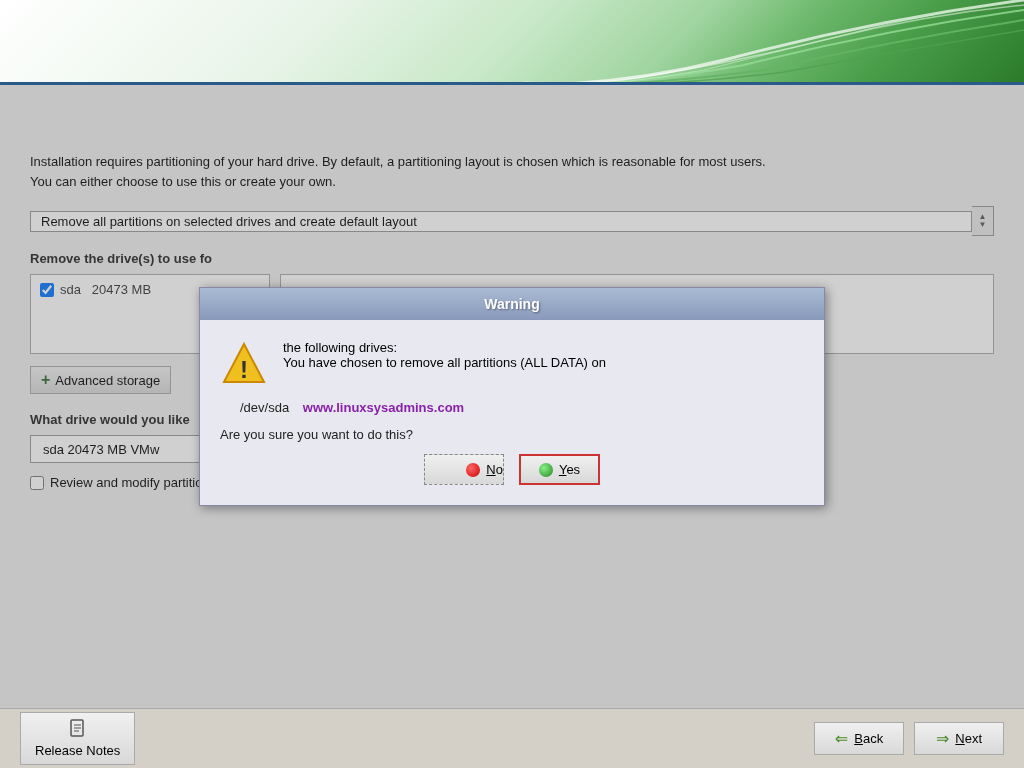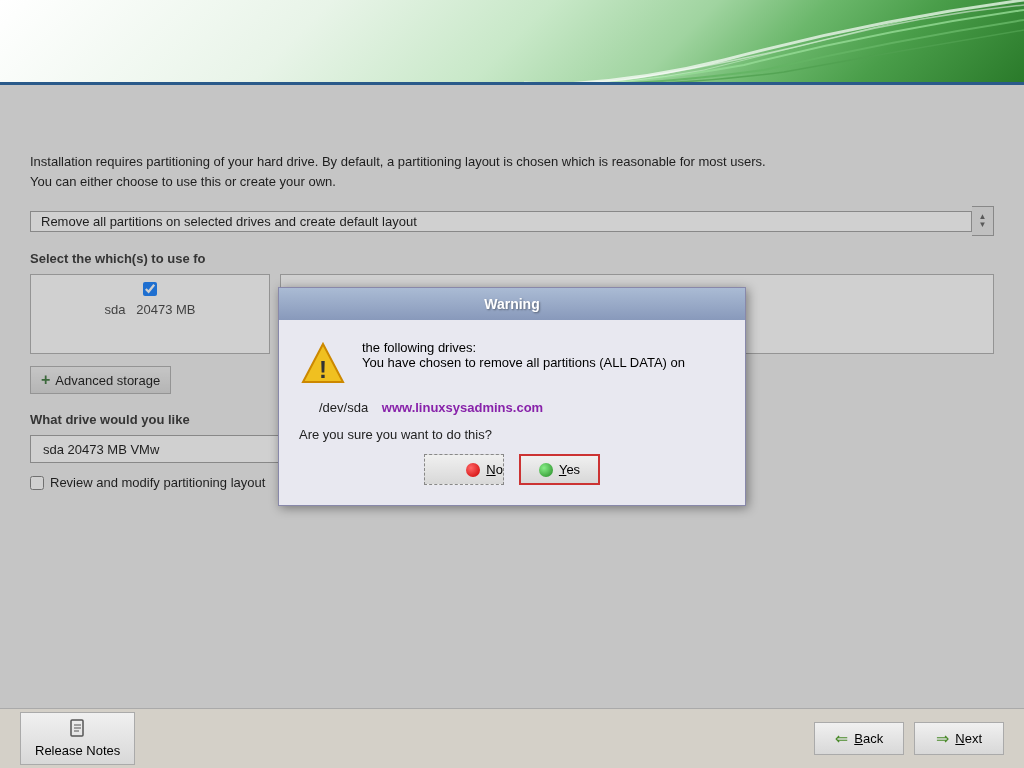--- a/index.html
+++ b/index.html
@@ -105,21 +105,20 @@
       background: #fff;
       width: 240px;
       height: 80px;
       padding: 5px;
     }
     .drive-item {
       display: flex;
       align-items: center;
       gap: 6px;
       padding: 2px 4px;
-      flex-direction: column;
     }
     .drive-item input[type=checkbox] {
       width: 14px;
       height: 14px;
     }
     .drive-info {
       color: #333;
     }
 
     .drive-details-box {
@@ -241,21 +240,21 @@
       top: 0; left: 0; right: 0; bottom: 0;
       background: rgba(100,100,100,0.3);
       display: flex;
       align-items: center;
       justify-content: center;
       z-index: 100;
     }
     .modal {
       background: #e8e8f0;
       border: 1px solid #8888aa;
-      width: 468px;
+      width: 626px;
       box-shadow: 2px 2px 10px rgba(0,0,0,0.4);
     }
     .modal-header {
       background: linear-gradient(to bottom, #aabbd4, #8899bb);
       padding: 8px 14px;
       color: #fff;
       font-weight: bold;
       font-size: 14px;
       text-align: center;
       text-shadow: 1px 1px 2px rgba(0,0,0,0.4);
@@ -366,21 +365,21 @@
   
   <div class="partition-select-wrapper">
     <select class="partition-select"><option>Remove all partitions on selected drives and create default layout</option><option>Remove all partitions on selected drives</option><option>Use free space on selected drives and create default layout</option><option>Create custom layout</option></select>
     <div class="select-arrows">
       <span class="select-arrow-up">▲</span>
       <span class="select-arrow-down">▼</span>
     </div>
   </div>
 
   
-  <div class="section-label">Select the which(s) to use fo</div>
+  <div class="section-label">Remove the drive(s) to use fo</div>
   <div class="drive-list-container">
     <div class="drive-list">
       <div class="drive-item">
         <input type="checkbox" checked="" style="">
         <span class="drive-info">sda&nbsp;&nbsp;&nbsp;20473 MB</span>
       </div>
     </div>
     <div class="drive-details-box"></div>
   </div>
 

